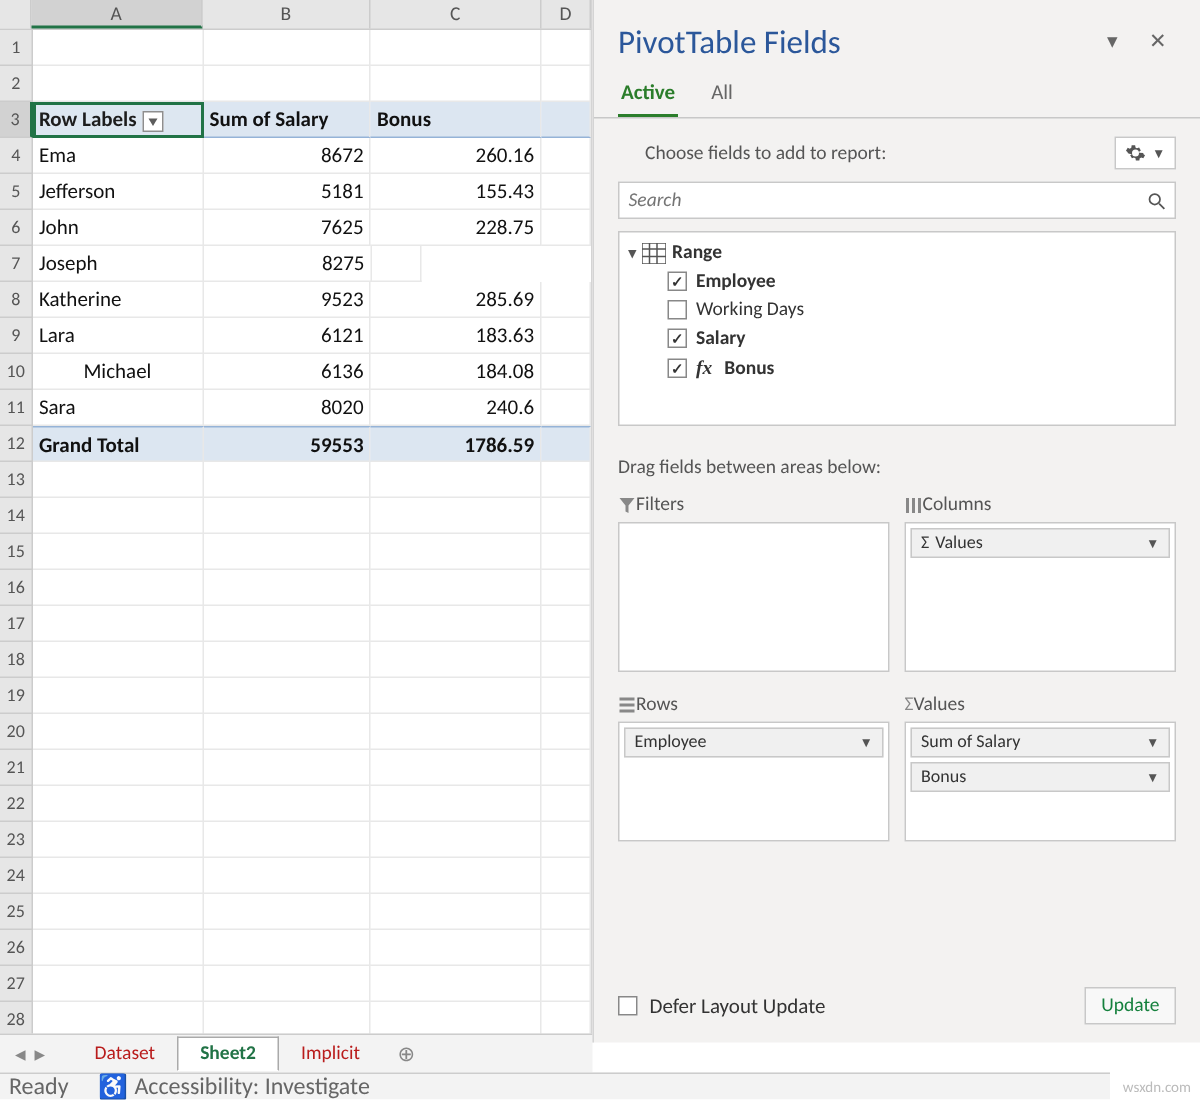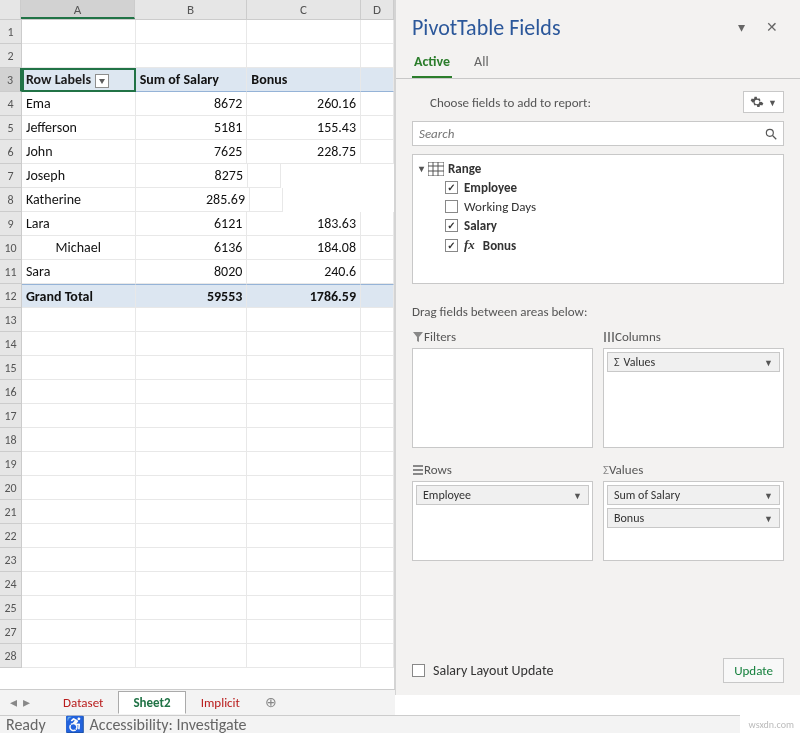--- a/index.html
+++ b/index.html
@@ -134,20 +134,21 @@
       </div>
     <div class="row">
         <div class="rh">7</div>
         <div class="cell cA" style="text-align:left">Joseph</div>
         <div class="cell cB">8275</div>
         <div class="cell cD"></div>
       </div>
     <div class="row">
         <div class="rh">8</div>
         <div class="cell cA" style="text-align:left">Katherine</div>
+        <div class="cell cB">9523</div>
         <div class="cell cC">285.69</div>
         <div class="cell cD"></div>
       </div>
     <div class="row">
         <div class="rh">9</div>
         <div class="cell cA" style="text-align:left">Lara</div>
         <div class="cell cB">6121</div>
         <div class="cell cC">183.63</div>
         <div class="cell cD"></div>
       </div>
@@ -253,20 +254,27 @@
       </div>
     <div class="row">
         <div class="rh">24</div>
         <div class="cell cA"></div>
         <div class="cell cB"></div>
         <div class="cell cC"></div>
         <div class="cell cD"></div>
       </div>
     <div class="row">
         <div class="rh">25</div>
+        <div class="cell cA"></div>
+        <div class="cell cB"></div>
+        <div class="cell cC"></div>
+        <div class="cell cD"></div>
+      </div>
+    <div class="row">
+        <div class="rh">26</div>
         <div class="cell cA"></div>
         <div class="cell cB"></div>
         <div class="cell cC"></div>
         <div class="cell cD"></div>
       </div>
     <div class="row">
         <div class="rh">27</div>
         <div class="cell cA"></div>
         <div class="cell cB"></div>
         <div class="cell cC"></div>
@@ -412,21 +420,21 @@
           </div>
         <div class="pill">
             <span class="lab">Bonus</span>
             <span class="dd">▼</span>
           </div>
       </div>
     </div>
   </div>
   <div class="pfoot">
     <span class="chk"></span>
-    <span>Salary Layout Update</span>
+    <span>Defer Layout Update</span>
     <span class="spacer"></span>
     <button class="upbtn">Update</button>
   </div>
 </div>
 
 <div class="status">
   <span style="margin-right:20px">Ready</span>
   <span style="margin-right:4px">♿</span>
   <span>Accessibility: Investigate</span>
 </div>

